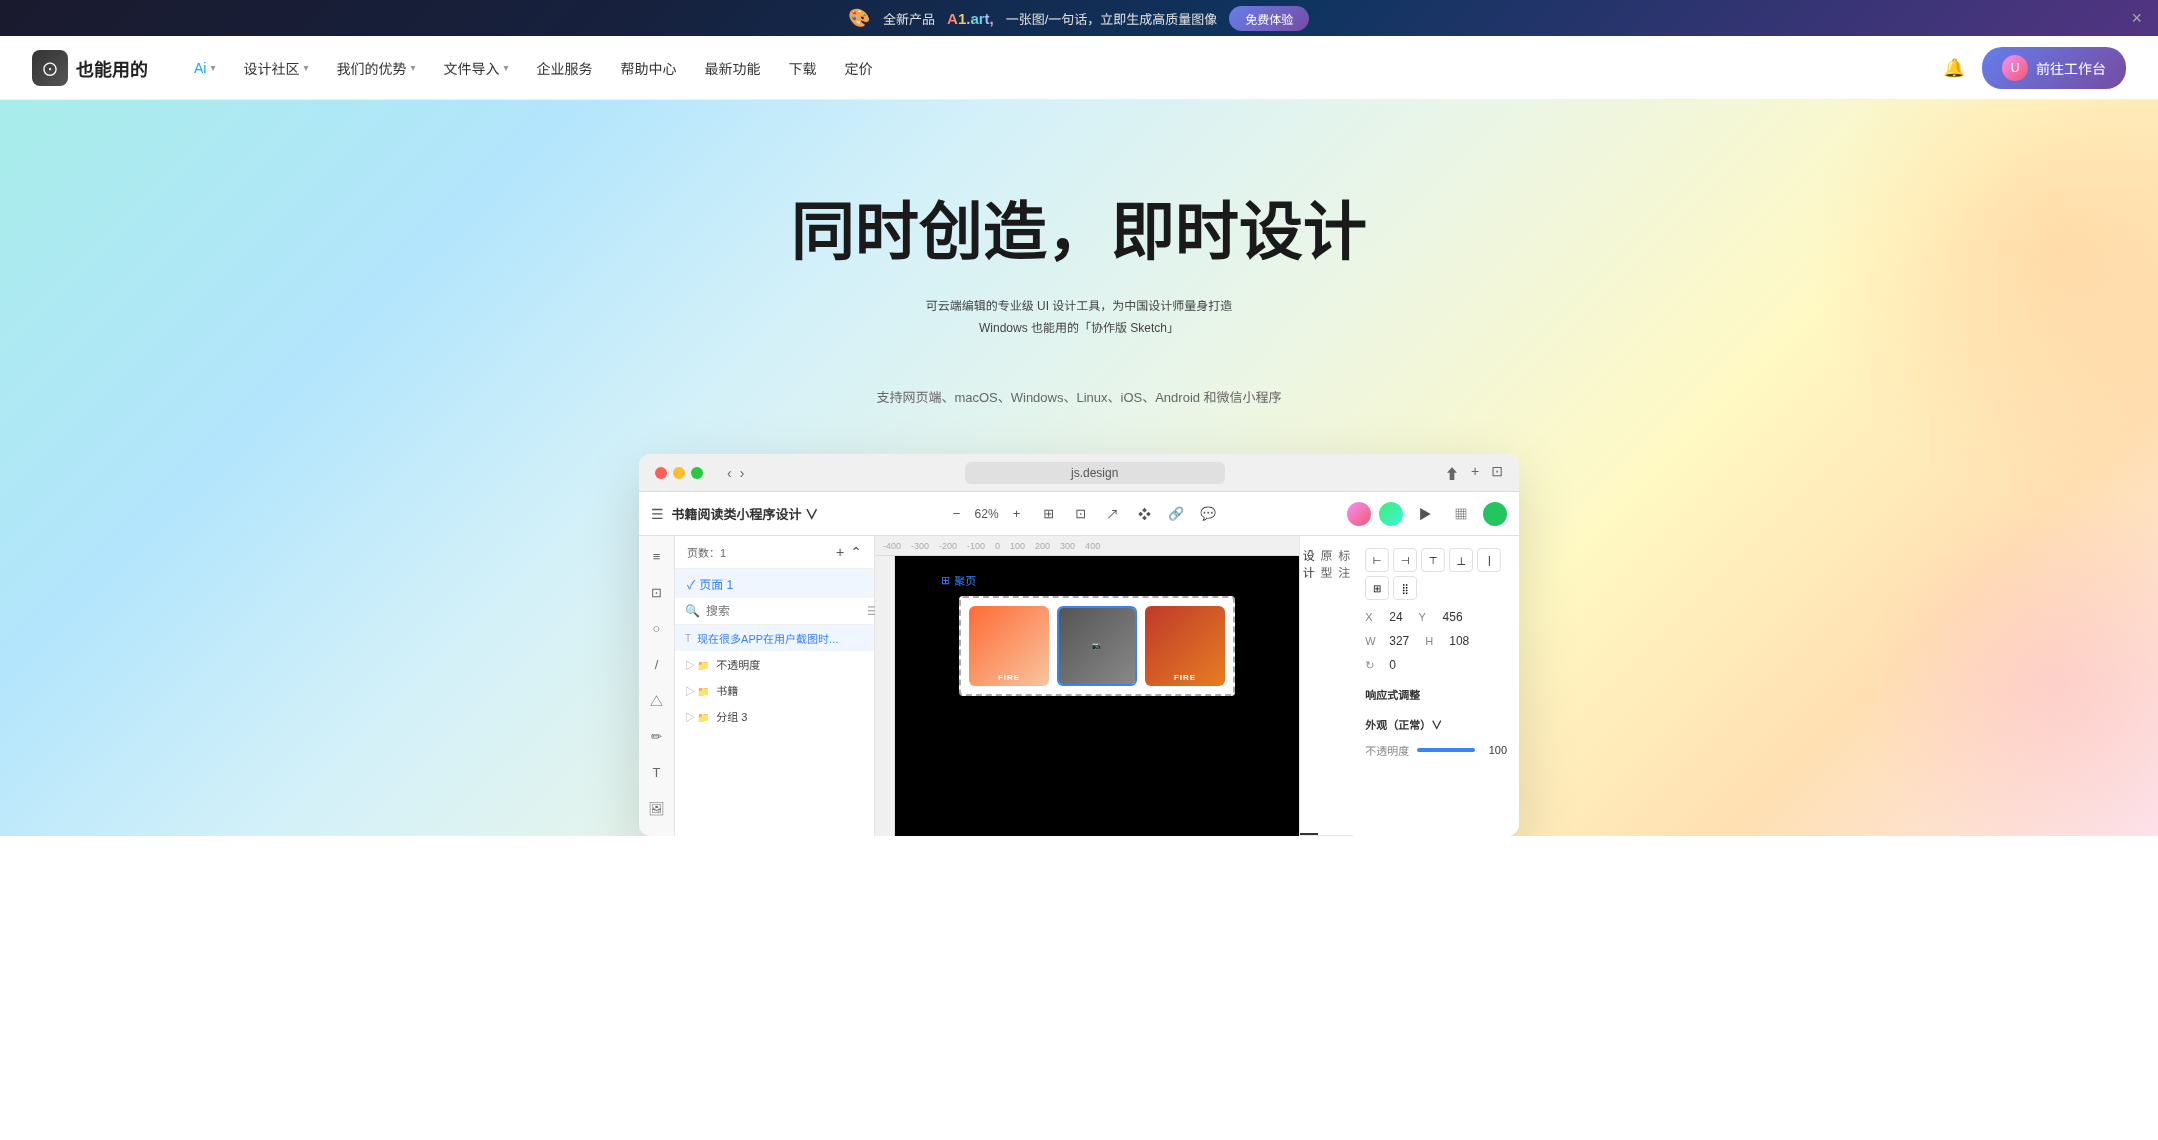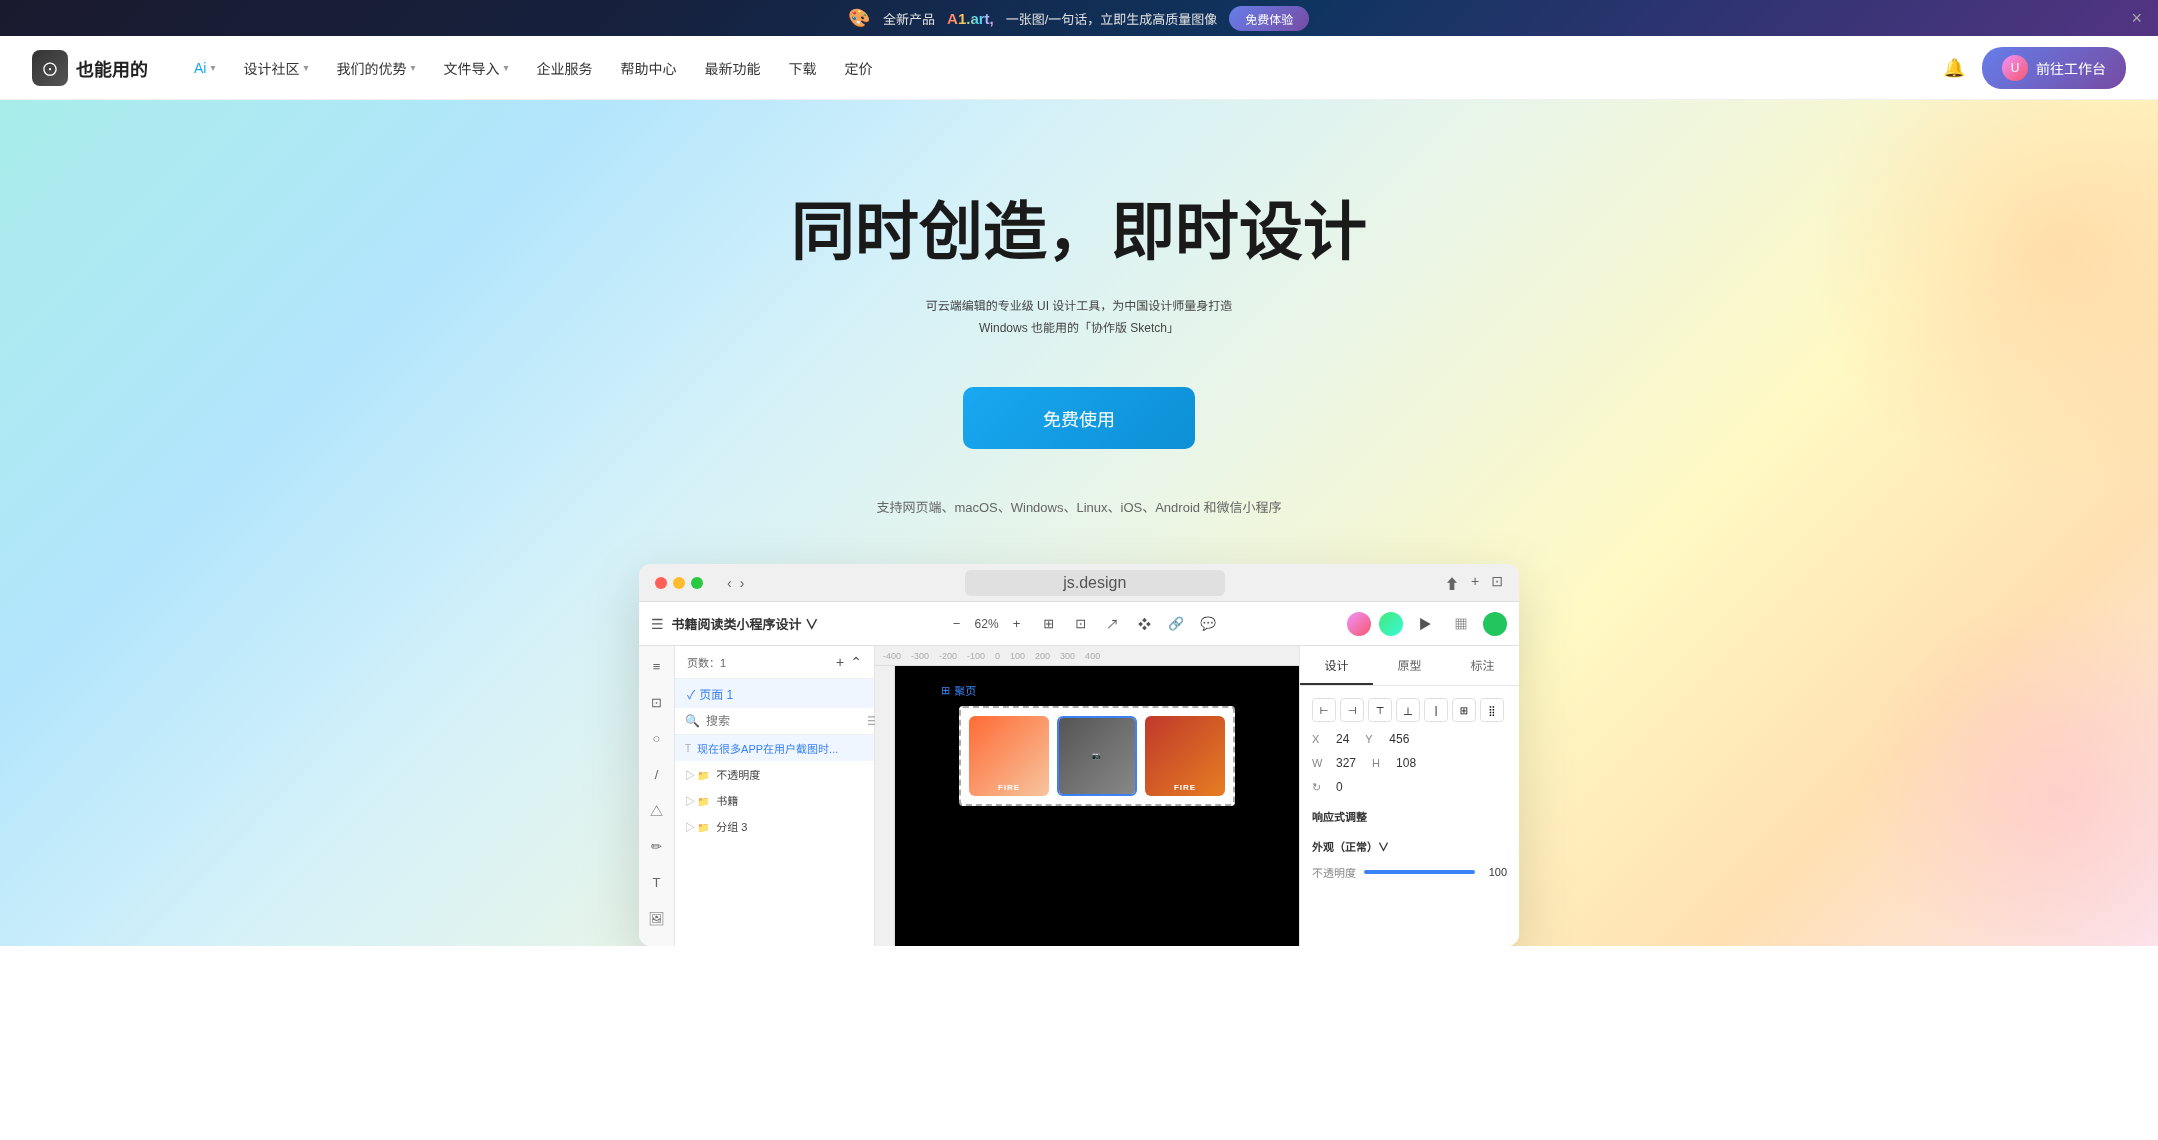--- a/index.html
+++ b/index.html
@@ -260,21 +260,21 @@
     }
     .titlebar-url {
       flex: 1;
       display: flex;
       justify-content: center;
     }
     .url-bar {
       background: #e0e0e0;
       border-radius: 6px;
       padding: 4px 40px;
-      font-size: 16px;
+      font-size: 12px;
       color: #555;
       width: 260px;
       text-align: center;
     }
     .titlebar-actions {
       display: flex;
       gap: 12px;
       color: #666;
       font-size: 14px;
     }
@@ -529,21 +529,21 @@
     }
     .card-selected {
       border: 2px solid #3b82f6;
     }
 
     .app-right-panel {
       width: 220px;
       border-left: 1px solid #e5e5e5;
       background: #fff;
       display: flex;
-      flex-direction: column;
+      flex-direction: row;
     }
     .right-panel-tabs {
       display: flex;
       border-bottom: 1px solid #e5e5e5;
     }
     .right-tab {
       flex: 1;
       padding: 10px 0;
       text-align: center;
       font-size: 12px;
@@ -681,21 +681,20 @@
     </button>
   </div>
 </nav>
 
 <section class="hero">
   <h1 class="hero-title">同时创造，即时设计</h1>
   <p class="hero-subtitle">
     <span>可云端编辑的专业级 UI 设计工具，为中国设计师量身打造</span><br>
     <span>Windows 也能用的「协作版 Sketch」</span>
   </p>
-  <button class="hero-cta">免费使用</button>
   <p class="hero-platforms">支持网页端、macOS、Windows、Linux、iOS、Android 和微信小程序</p>
 
   <div class="app-screenshot">
 
     <div class="app-titlebar">
       <div class="titlebar-controls">
         <div class="traffic-light tl-red"></div>
         <div class="traffic-light tl-yellow"></div>
         <div class="traffic-light tl-green"></div>
       </div>

